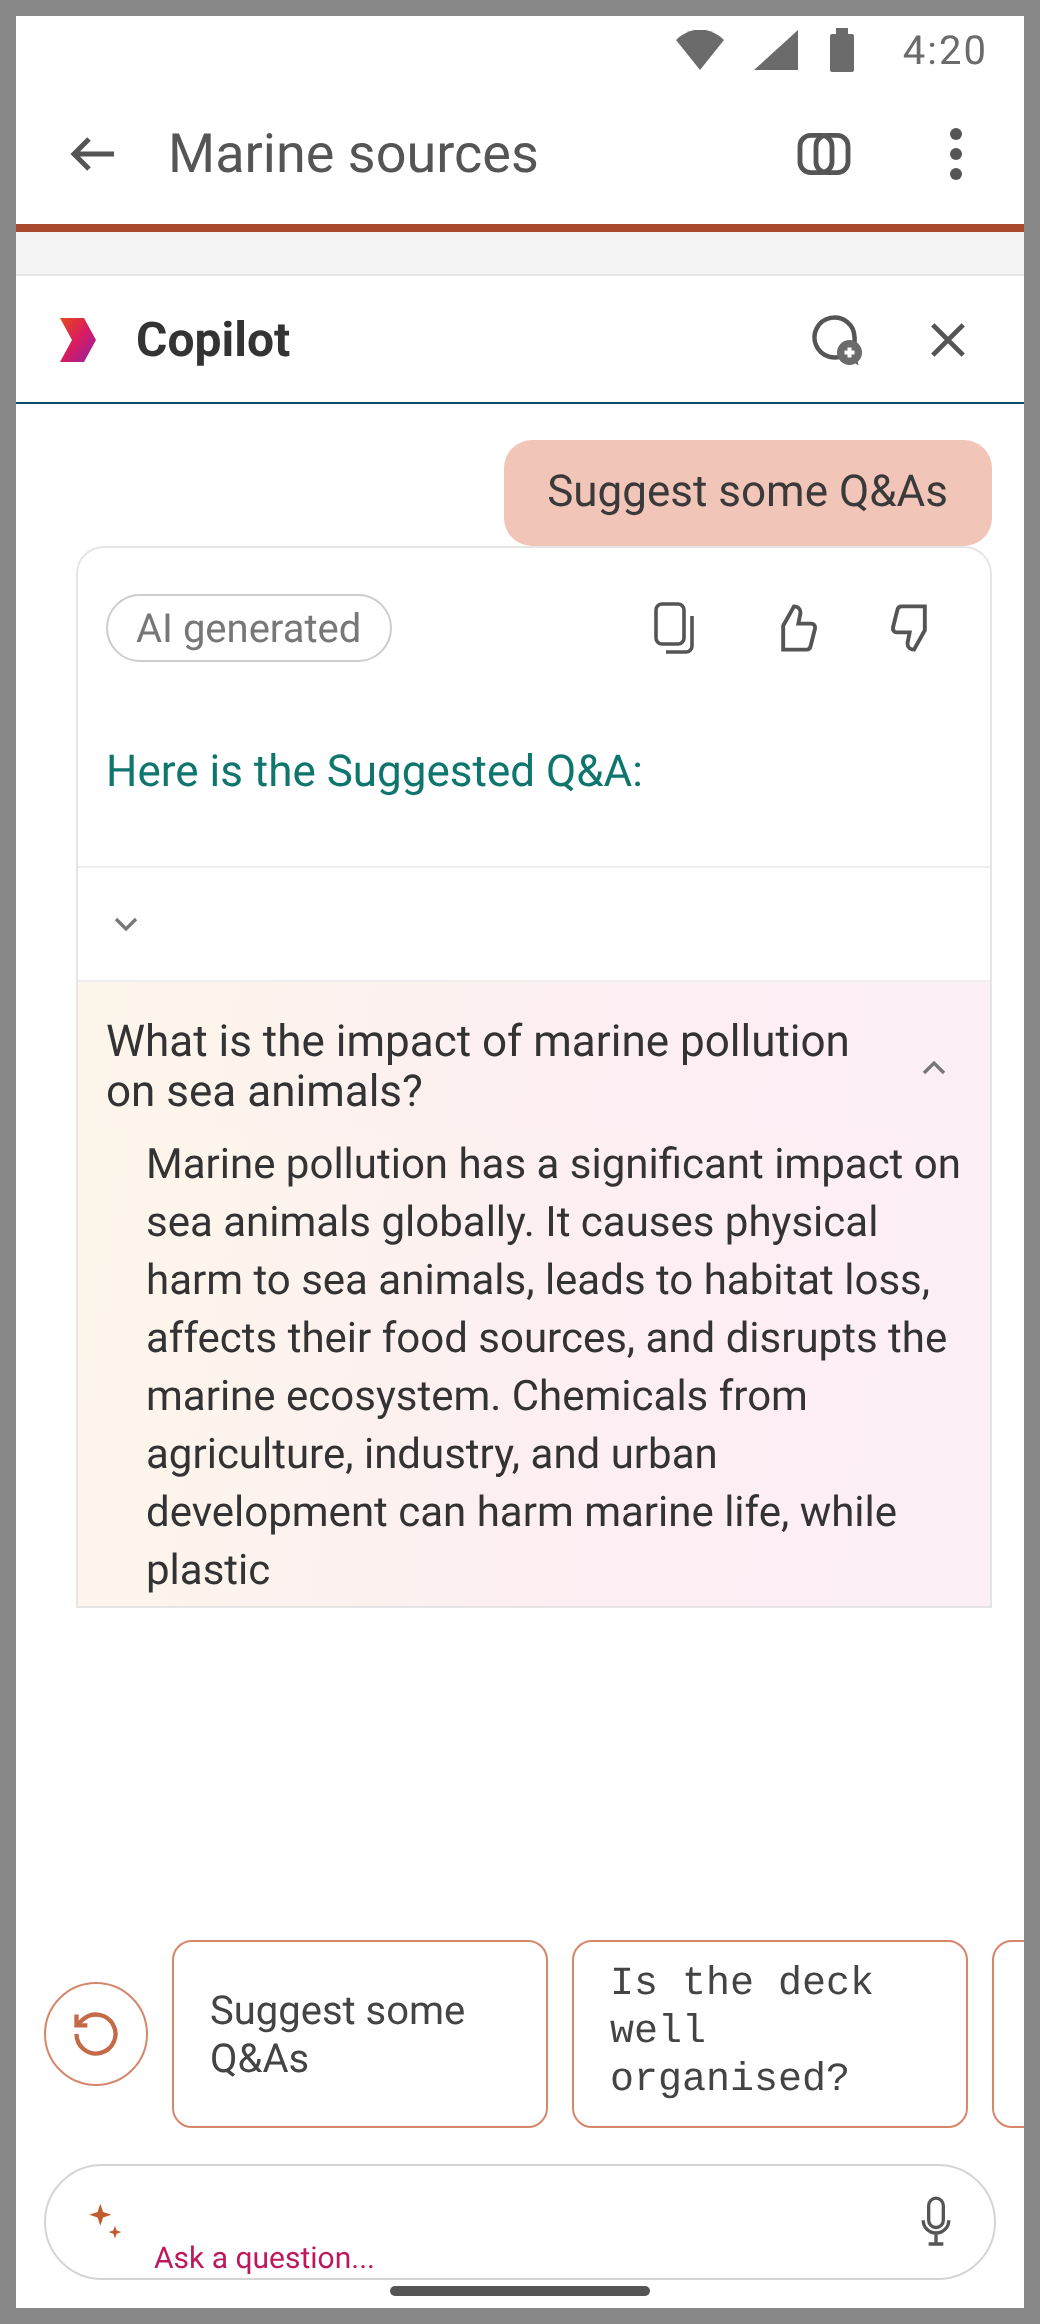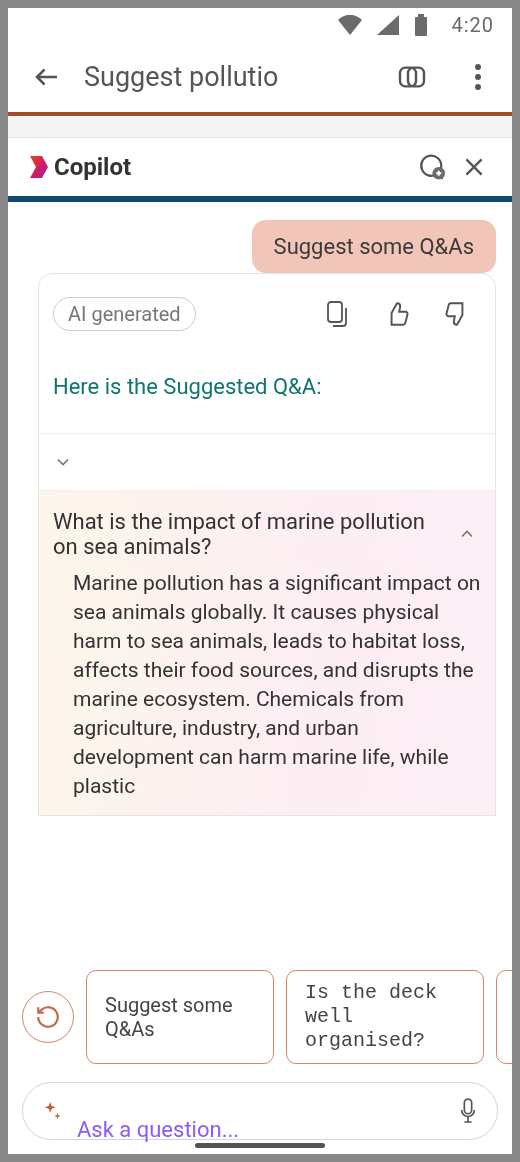--- a/index.html
+++ b/index.html
@@ -6,44 +6,44 @@
     html, body { width: 520px; height: 1162px; font-family: -apple-system, 'Segoe UI', Roboto, sans-serif; background: #888; }
     .device { width: 520px; height: 1162px; background: #fff; position: relative; border: 8px solid #888; border-radius: 6px; overflow: hidden; }
     .status-bar { height: 34px; display: flex; justify-content: flex-end; align-items: center; padding: 0 18px; gap: 15px; color: #6b6b6b; font-size: 22px; }
     .status-bar .time { font-size: 20px; color: #6b6b6b; margin-left: 8px; font-weight: 400; letter-spacing: 1px;}
     .status-bar svg { display: block; }
     .app-header { height: 74px; display: flex; align-items: center; padding: 0 10px 0 20px; border-bottom: 4px solid #a84a2e; gap: 18px; }
     .app-header .back { width: 38px; height: 38px; display: flex; align-items: center; justify-content: center; color: #555; }
     .app-header .title { flex: 1; font-size: 27px; color: #555; font-weight: 400; }
     .app-header .hdr-icon { width: 48px; height: 48px; display: flex; align-items: center; justify-content: center; color: #555; }
     .spacer-strip { height: 22px; background: #f4f4f4; border-bottom: 1px solid #e6e6e6; }
-    .copilot-header { height: 64px; display: flex; align-items: center; padding: 0 16px; border-bottom: 6px solid #0c4a6e;}
+    .copilot-header { height: 64px; display: flex; align-items: center; padding: 0 16px; gap: 14px; border-bottom: 1px solid #0c4a6e;}
     .copilot-logo { width: 30px; height: 30px; }
     .copilot-title { font-size: 24px; font-weight: 700; color: #333; flex: 1; }
     .copilot-hdr-icon { width: 44px; height: 44px; display: flex; align-items: center; justify-content: center; color: #555; }
     .chat-body { position: relative; }
     .user-bubble { margin: 18px 16px 0 0; float: right; clear: both; background: #f2c5b9; color: #3a3a3a; font-size: 22px; padding: 14px 22px; border-radius: 14px; }
     .assistant-card { clear: both; margin: 30px 16px 0 30px; border: 1px solid #e5e5e5; border-radius: 14px 14px 0 0; overflow: hidden; }
     .card-top { display: flex; align-items: center; padding: 16px 14px 8px; gap: 12px; }
     .ai-badge { border: 1px solid #ccc; border-radius: 999px; padding: 4px 14px; font-size: 20px; color: #777; }
     .card-top-spacer { flex: 1; }
     .feedback-icon { width: 48px; height: 48px; display: flex; align-items: center; justify-content: center; color: #555; }
     .card-intro { padding: 28px 14px 34px; font-size: 22px; color: #0f766e; }
     .qa-item { border-top: 1px solid #eee; }
     .qa-head { display: flex; align-items: center; justify-content: space-between; padding: 18px 18px 18px 14px; font-size: 22px; color: #333; gap: 12px; }
     .qa-head.expanded { font-weight: 400; background: linear-gradient(100deg, #fdf6ea 0%, #fdeef3 60%, #fceff6 100%); padding-bottom: 6px; }
-    .qa-body { background: linear-gradient(100deg, #fdf6ea 0%, #fdeef3 60%, #fceff6 100%); padding: 4px 14px 14px 34px; font-size: 21px; color: #333; line-height: 1.38; }
+    .qa-body { background: linear-gradient(100deg, #fdf6ea 0%, #fdeef3 60%, #fceff6 100%); padding: 4px 14px 2px 34px; font-size: 21px; color: #333; line-height: 1.38; }
     .chevron { color: #777; flex: 0 0 auto; }
     .bottom-area { position: absolute; bottom: 0; left: 0; right: 0; background: #fff; padding: 10px 0 14px; }
     .suggestion-row { display: flex; align-items: stretch; gap: 12px; padding: 8px 14px; overflow: hidden; }
     .reload-btn { width: 52px; height: 52px; border: 1.5px solid #d7866a; border-radius: 50%; display: flex; align-items: center; justify-content: center; color: #d7866a; align-self: center; flex: 0 0 auto; }
     .suggestion-chip { border: 1.5px solid #d7866a; border-radius: 10px; padding: 10px 18px; font-size: 20px; color: #444; line-height: 1.2; min-width: 180px; display: flex; align-items: center; flex: 0 0 auto; }
     .input-row { margin: 10px 14px 0; border: 1px solid #d5d5d5; border-radius: 999px; height: 58px; display: flex; align-items: center; padding: 0 18px; gap: 14px; }
     .sparkle { color: #c15a2c; }
-    .input-placeholder { flex: 1; color: #8b5cf6; font-size: 22px; margin-top: 36px; }
+    .input-placeholder { flex: 1; color: #be185d; font-size: 15px; margin-top: 36px; }
     .mic { color: #555; }
     .home-indicator { position: absolute; bottom: 6px; left: 50%; transform: translateX(-50%); width: 130px; height: 5px; background: #555; border-radius: 3px; }
   </style>
 </head>
 <body>
 
 <div class="device">
 
   <div class="status-bar">
     <svg width="24" height="20" viewBox="0 0 24 20">
@@ -58,21 +58,21 @@
       </svg>
     <span class="time">4:20</span>
   </div>
 
   <div class="app-header">
     <div class="back">
       <svg width="30" height="30" viewBox="0 0 24 24" fill="none" stroke="#555" stroke-width="2">
           <path d="M20 12H4M10 6l-6 6 6 6"></path>
         </svg>
     </div>
-    <div class="title">Suggest pollutio</div>
+    <div class="title">Marine sources</div>
     <div class="hdr-icon">
       <svg width="32" height="32" viewBox="0 0 24 24" fill="none" stroke="#555" stroke-width="1.8">
           <rect x="3" y="5" width="12" height="14" rx="4"></rect>
           <rect x="9" y="5" width="12" height="14" rx="4"></rect>
         </svg>
     </div>
     <div class="hdr-icon">
       <svg width="8" height="28" viewBox="0 0 8 28">
           <circle cx="4" cy="4" r="3" fill="#555"></circle>
           <circle cx="4" cy="14" r="3" fill="#555"></circle>

